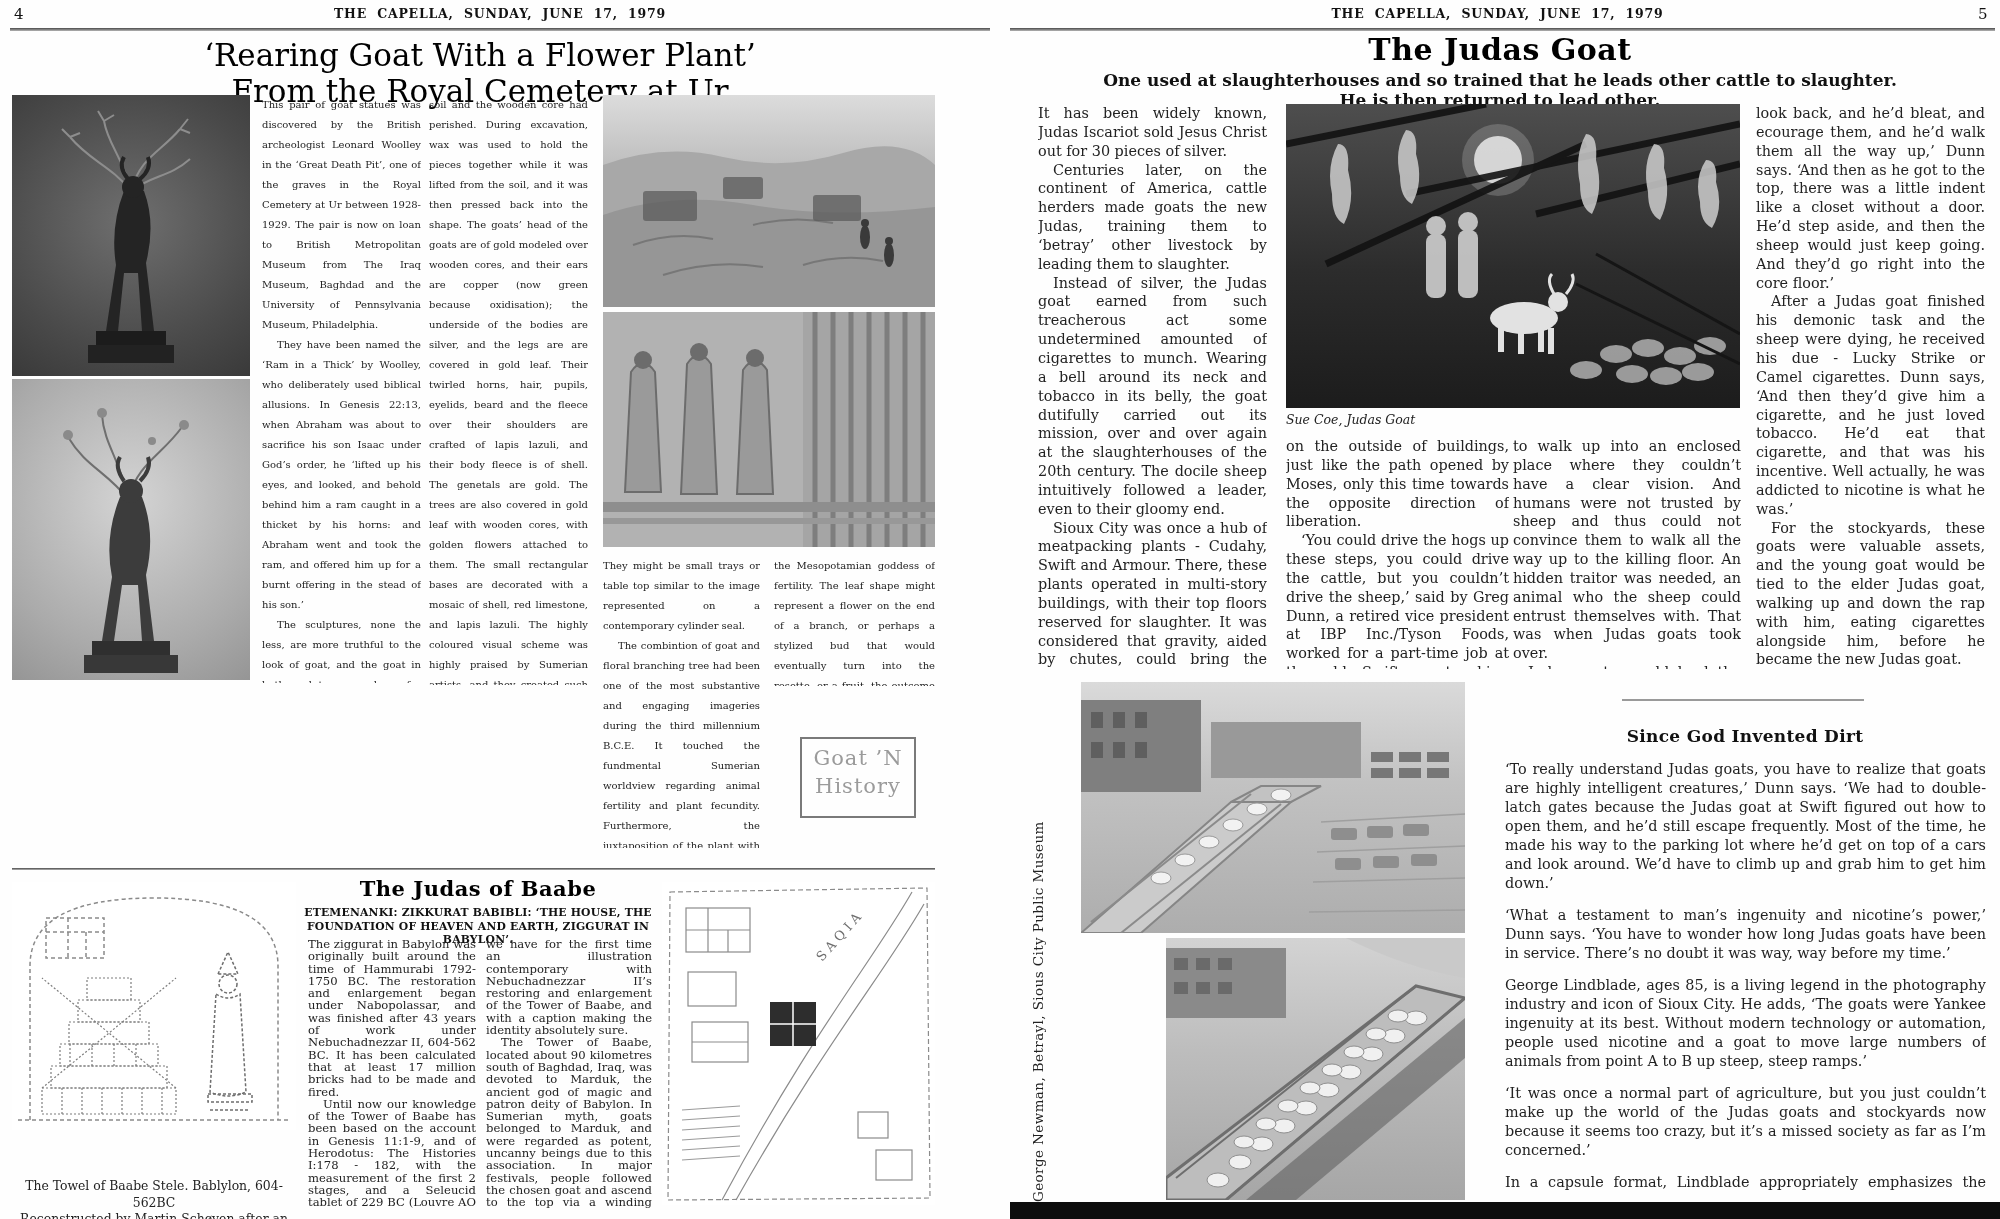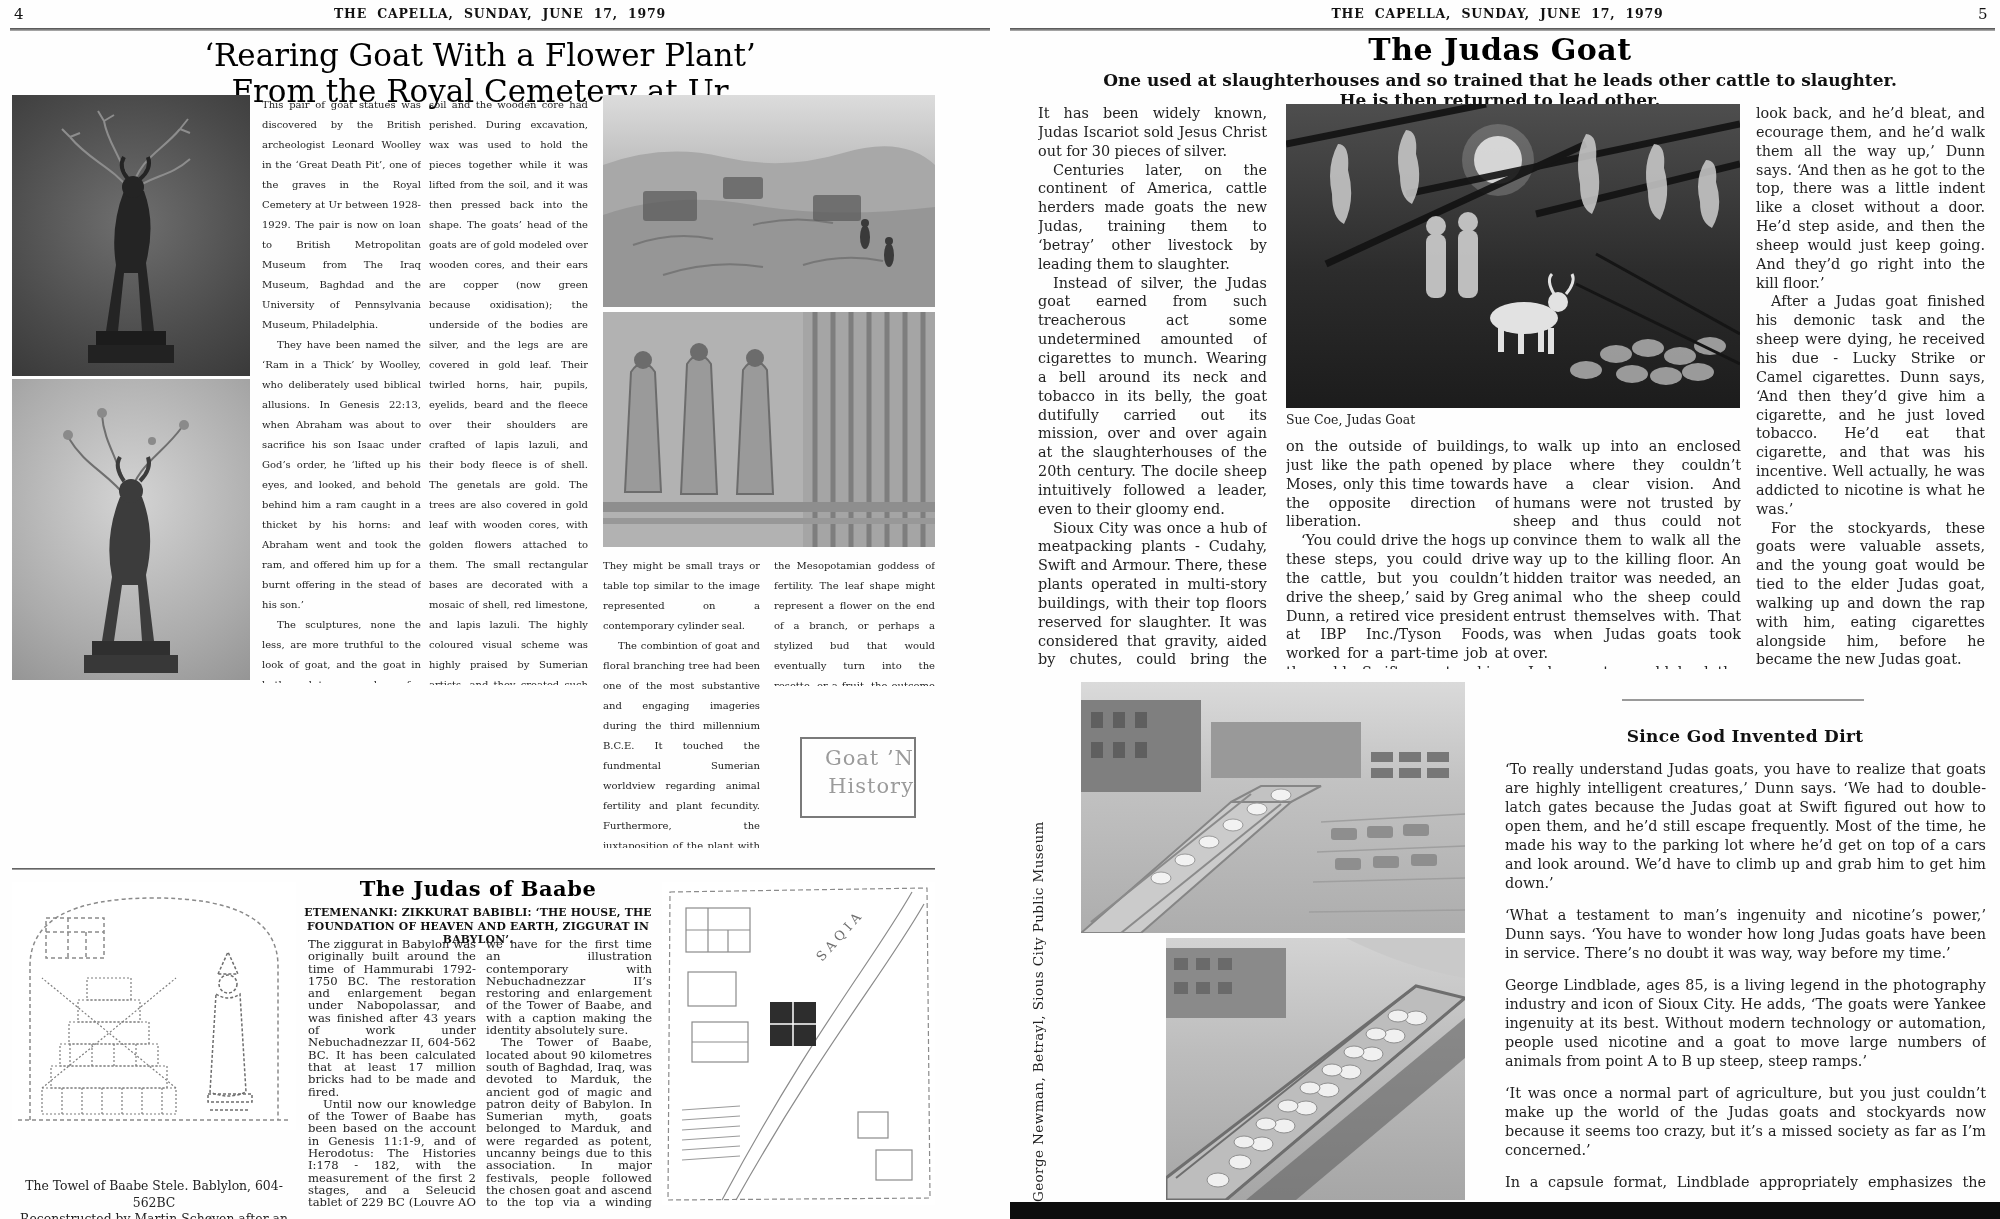--- a/index.html
+++ b/index.html
@@ -18,27 +18,27 @@
   .bodycol p.ind{text-indent:15px}
   .lp{font-size:10px;line-height:20px}
   .tp{font-size:11.6px;line-height:12.3px}
   .rp{font-size:14.4px;line-height:18.85px}
   .sgid{font-size:14.4px;line-height:19px;text-align:justify;color:#222;overflow:hidden}
   .sgid p{margin:0 0 13px}
   .caption{font-size:12.4px;line-height:16.5px;color:#222}
   .photo{overflow:hidden}
   .photo svg{display:block}
   .histbox{border:2px solid #7a7a7a;color:#9b9b9b;font-size:21px;line-height:1.35;
-           text-align:right;letter-spacing:1px;text-shadow:1px 1px 0 #fff}
+           text-align:center;letter-spacing:1px;text-shadow:1px 1px 0 #fff}
   .towerhead{font-weight:bold;font-size:21px;color:#000;letter-spacing:.5px}
   .towersub{font-weight:bold;font-size:10.8px;line-height:13.5px;color:#111;letter-spacing:.2px}
   .sgidhead{font-weight:bold;font-size:17px;color:#111;letter-spacing:.3px}
   .vtext{writing-mode:vertical-rl;transform:rotate(180deg);font-size:13.5px;letter-spacing:.4px;
          white-space:nowrap;color:#222}
-  .suecap{font-size:12.5px;color:#222}
+  .suecap{font-size:12.5px;font-style:italic;color:#222}
   .blackbar{background:#0d0d0d}
 </style>
 </head>
 <body>
 
 <div id="canvas">
 
   <div class="abs pagenum" style="left:14px;top:5px">4</div>
   <div class="abs masthead center" style="left:10px;top:6px;width:980px">THE CAPELLA, SUNDAY, JUNE 17, 1979</div>
   <div class="abs rule" style="left:10px;top:28px;width:980px;height:3px"></div>
@@ -309,21 +309,21 @@
 
   <div class="abs bodycol rp" style="left:1286px;top:437px;width:223px;height:232px">
       <p>on the outside of buildings, just like the path opened by Moses, only this time towards the opposite direction of liberation.</p>
       <p class="ind">‘You could drive the hogs up these steps, you could drive the cattle, but you couldn’t drive the sheep,’ said by Greg Dunn, a retired vice president at IBP Inc./Tyson Foods, worked for a part-time job at the old Swift meatpacking plant when he was a college student in the mid-1960s. The reason</p>
     </div>
   <div class="abs bodycol rp" style="left:1513px;top:437px;width:228px;height:232px">
       <p>to walk up into an enclosed place where they couldn’t have a clear vision. And humans were not trusted by sheep and thus could not convince them to walk all the way up to the killing floor. An hidden traitor was needed, an animal who the sheep could entrust themselves with. That was when Judas goats took over.</p>
       <p class="ind">Judas goats would lead the trip of goats forward with assurance. ‘And if they hesitated, he’d</p>
     </div>
   <div class="abs bodycol rp" style="left:1756px;top:104px;width:229px;height:566px">
-      <p>look back, and he’d bleat, and ecourage them, and he’d walk them all the way up,’ Dunn says. ‘And then as he got to the top, there was a little indent like a closet without a door. He’d step aside, and then the sheep would just keep going. And they’d go right into the kill floor.’</p>
+      <p>look back, and he’d bleat, and ecourage them, and he’d walk them all the way up,’ Dunn says. ‘And then as he got to the top, there was a little indent like a closet without a door. He’d step aside, and then the sheep would just keep going. And they’d go right into the core floor.’</p>
       <p class="ind">After a Judas goat finished his demonic task and the sheep were dying, he received his due - Lucky Strike or Camel cigarettes. Dunn says, ‘And then they’d give him a cigarette, and he just loved tobacco. He’d eat that cigarette, and that was his incentive. Well actually, he was addicted to nicotine is what he was.’</p>
       <p class="ind">For the stockyards, these goats were valuable assets, and the young goat would be tied to the elder Judas goat, walking up and down the rap with him, eating cigarettes alongside him, before he became the new Judas goat.</p>
       <p class="ind">‘In the 1950s, there was a big flood... A Judas goat got caught in the flow and two guys jumped in and risked their lives to save it. That tells you (their) high value.’</p>
     </div>
 
   <div class="abs" style="left:1622px;top:699px;width:242px;height:2px;background:#9a9a9a"></div>
   <div class="abs sgidhead center" style="left:1505px;top:726px;width:480px">Since God Invented Dirt</div>
   <div class="abs sgid" style="left:1505px;top:760px;width:481px;height:432px">
       <p>‘To really understand Judas goats, you have to realize that goats are highly intelligent creatures,’ Dunn says. ‘We had to double-latch gates because the Judas goat at Swift figured out how to open them, and he’d still escape frequently. Most of the time, he made his way to the parking lot where he’d get on top of a cars and look around. We’d have to climb up and grab him to get him down.’</p>
       <p>‘What a testament to man’s ingenuity and nicotine’s power,’ Dunn says. ‘You have to wonder how long Judas goats have been in service. There’s no doubt it was way, way before my time.’</p>

